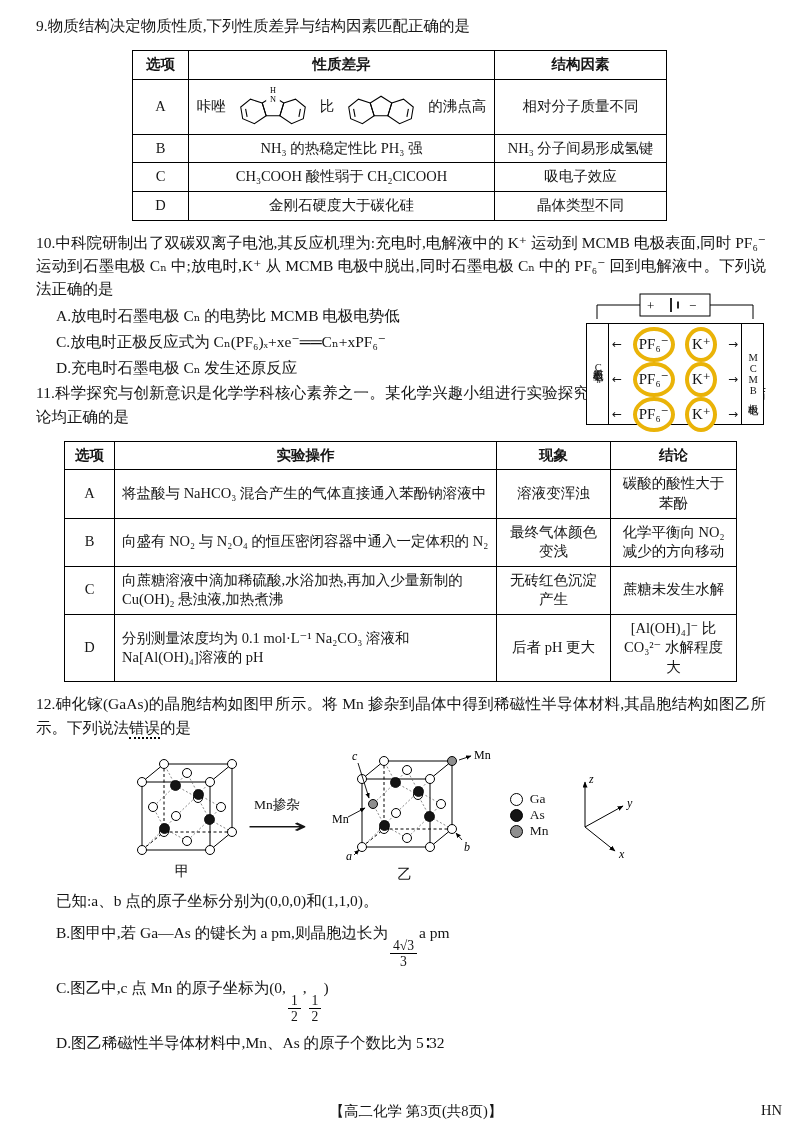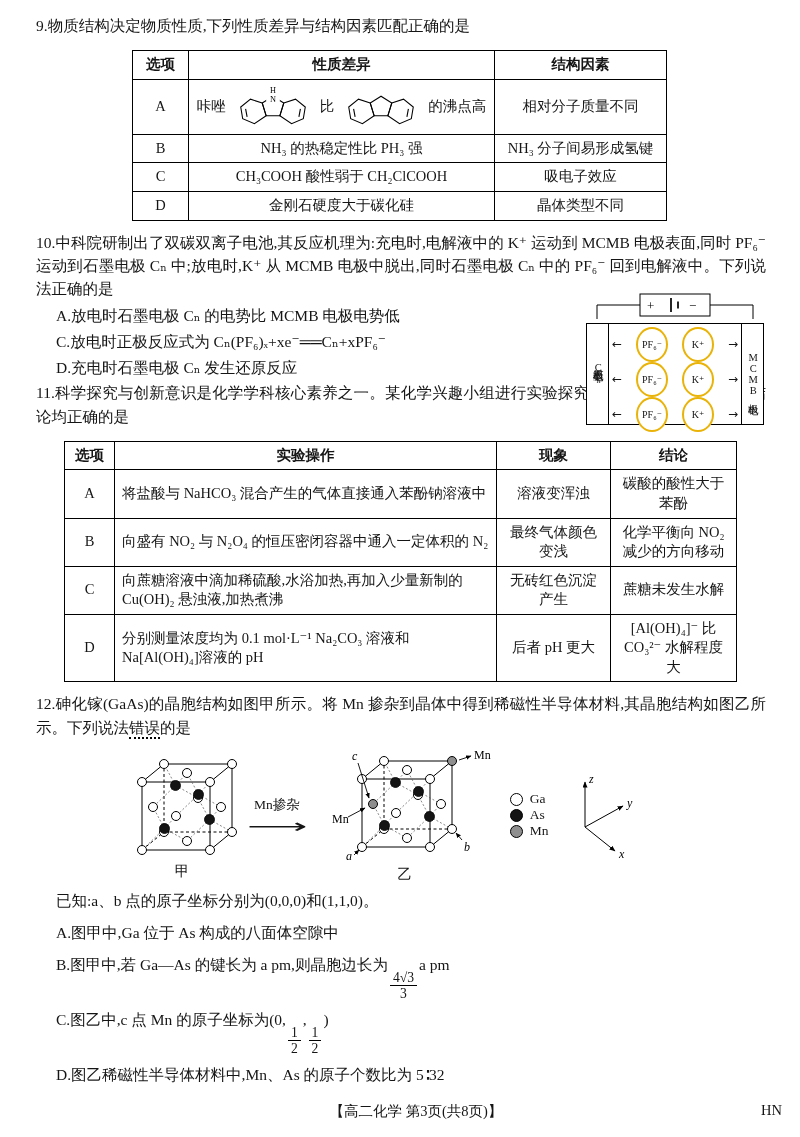--- a/index.html
+++ b/index.html
@@ -36,23 +36,23 @@
   .electrode {
     width:22px; display:flex; align-items:center; justify-content:center;
     writing-mode:vertical-rl; text-orientation:upright;
     font-size:10.5px; line-height:1;
   }
   .electrode.left  { border-right:1px solid #000; }
   .electrode.right { border-left:1px solid #000; }
   .ions { flex:1; display:flex; flex-direction:column; justify-content:space-around; padding:3px 3px; }
   .ion-row { display:flex; align-items:center; justify-content:space-between; }
   .ion {
-    border:2px solid #eab308; border-radius:50%; min-width:32px; height:35px;
+    border:4px solid #eab308; border-radius:50%; min-width:32px; height:35px;
     display:inline-flex; align-items:center; justify-content:center;
-    font-size:10px; padding:0 2px; background:#fff;
+    font-size:15px; padding:0 2px; background:#fff;
   }
   .arr { font-size:12px; font-family:"DejaVu Sans",sans-serif; }
 
   
   .frac { display:inline-flex; flex-direction:column; text-align:center; vertical-align:-0.85em; line-height:1.12; font-size:0.88em; margin:0 2px; }
   .frac .num { border-bottom:1px solid #000; padding:0 3px; }
   .frac .den { padding:0 3px; }
 
   
   .fig12 { display:flex; align-items:center; gap:12px; margin:8px 0 4px 86px; }
@@ -394,21 +394,20 @@
           <line x1="24" y1="60" x2="54" y2="84" marker-end="url(#ah)"></line>
         </g>
         <text x="28" y="16" font-size="12" font-style="italic">z</text>
         <text x="66" y="40" font-size="12" font-style="italic">y</text>
         <text x="58" y="91" font-size="12" font-style="italic">x</text>
       </svg>
     </div>
 
     <p class="opt">已知:a、b 点的原子坐标分别为(0,0,0)和(1,1,0)。</p>
     <div class="q12-opts">
-      <p class="opt">A.图甲中,Ga 位于 As 构成的八面体空隙中</p>
       <p class="opt">
         <span>B.图甲中,若 Ga—As 的键长为 a pm,则晶胞边长为</span><span class="frac">
             <span class="num">4√3</span>
             <span class="den">3</span>
           </span><span>a pm</span>
       </p>
       <p class="opt">
         <span>C.图乙中,c 点 Mn 的原子坐标为(0,</span><span class="frac">
             <span class="num">1</span>
             <span class="den">2</span>

